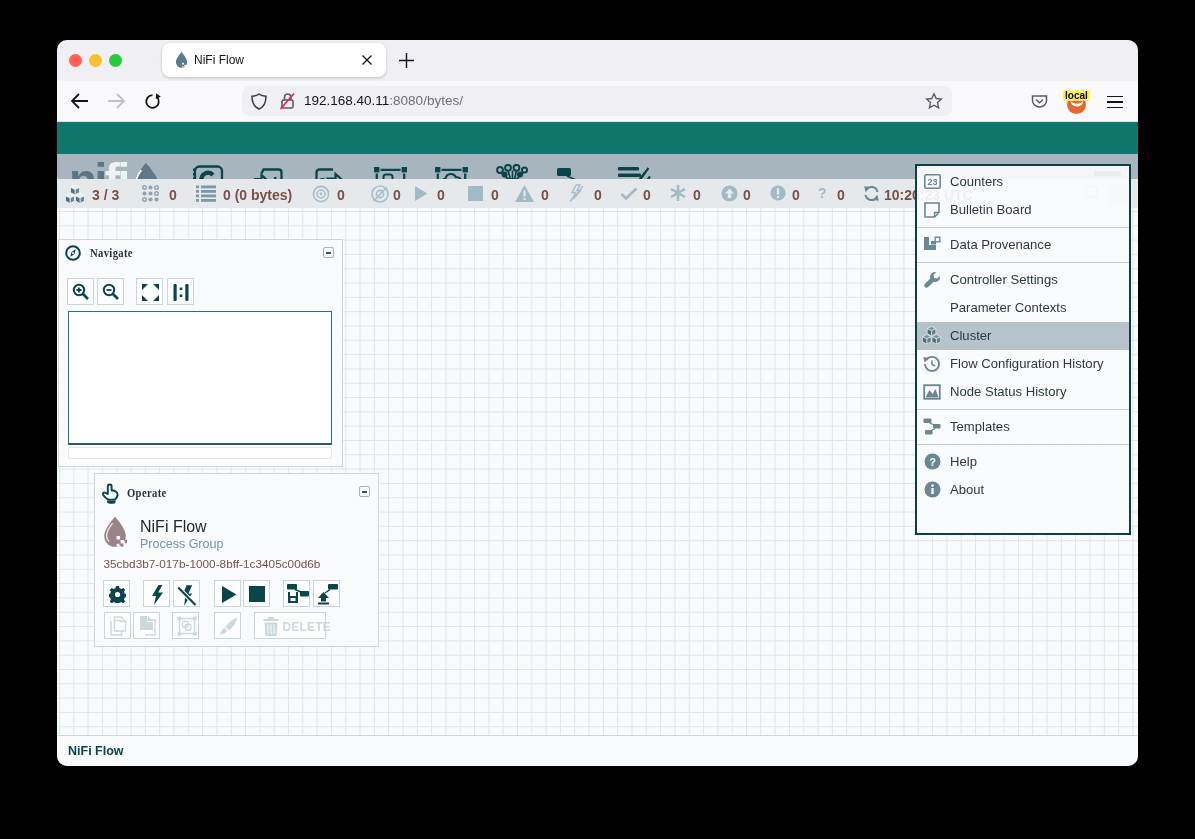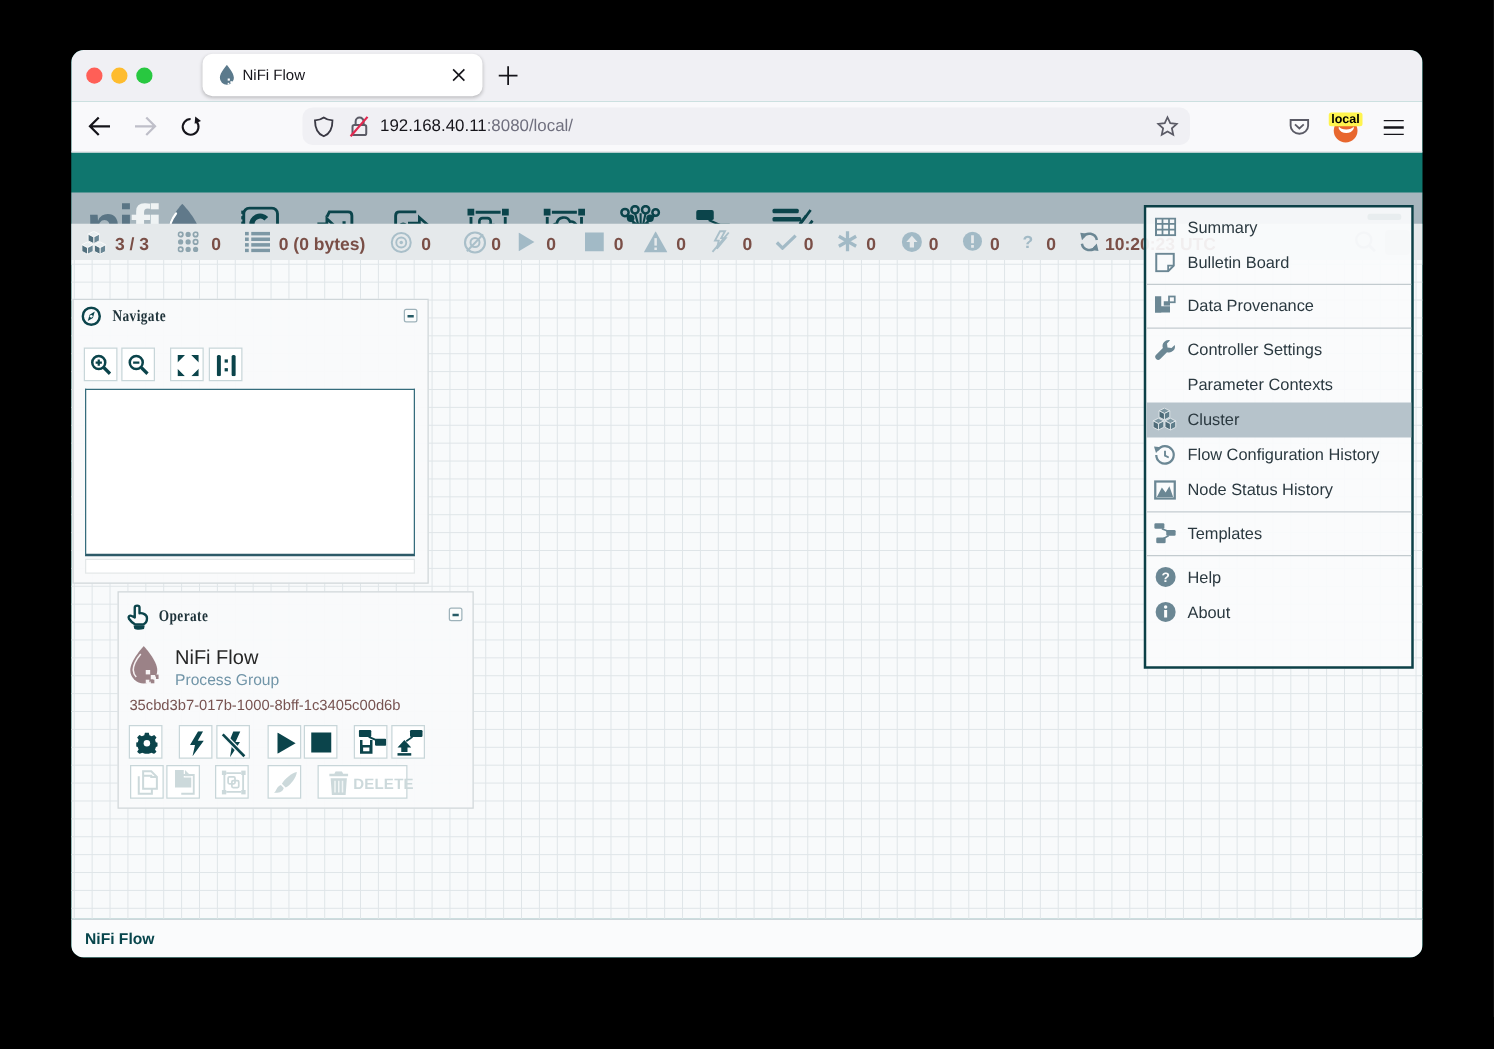--- a/index.html
+++ b/index.html
@@ -82,21 +82,21 @@
       <svg class="abs" style="left:9px; top:7px;" width="16" height="17" viewBox="0 0 16 17">
           <path fill="none" stroke="#3a3944" stroke-width="1.5" d="M8 1 C10 2.5 13 3.2 15 3.3 C15 10 13 14 8 16 C3 14 1 10 1 3.3 C3 3.2 6 2.5 8 1 Z"></path>
         </svg>
       <svg class="abs" style="left:35px; top:5px;" width="20" height="20" viewBox="0 0 20 20">
           <g fill="none" stroke="#5b5b66" stroke-width="1.6">
             <rect x="5" y="9" width="11" height="8" rx="1.5"></rect>
             <path d="M7.5 9 V6.2 a3.2 3.2 0 0 1 6.4 0 V9"></path>
           </g>
           <path stroke="#e22850" stroke-width="1.8" d="M3.5 18 L17 2.5"></path>
         </svg>
-      <span class="urltext">192.168.40.11<span class="dim">:8080/local/</span></span>
+      <span class="urltext">192.168.40.11<span class="dim">:8080/bytes/</span></span>
       <svg class="abs" style="left:683px; top:6px;" width="18" height="18" viewBox="0 0 18 18">
           <path fill="none" stroke="#5b5b66" stroke-width="1.4" d="M9 1.8 L11.2 6.5 L16.4 7.1 L12.5 10.6 L13.6 15.8 L9 13.2 L4.4 15.8 L5.5 10.6 L1.6 7.1 L6.8 6.5 Z"></path>
         </svg>
     </div>
     <svg class="abs" style="left:973px; top:11px;" width="19" height="19" viewBox="0 0 19 19">
         <path fill="none" stroke="#5b5b66" stroke-width="1.5" d="M2.5 4 H16.5 V8.5 A7 6.5 0 0 1 2.5 8.5 Z"></path>
         <path fill="none" stroke="#5b5b66" stroke-width="1.5" d="M6 7.5 L9.5 10.7 L13 7.5"></path>
       </svg>
     <circle-holder></circle-holder>
     <div class="abs" style="left:1010px; top:14px; width:19px; height:19px; border-radius:50%; background:#e8672e;"></div>
@@ -504,24 +504,24 @@
       </div>
     </div>
   </div>
   <div class="bottombar">
       <span>NiFi Flow</span>
     </div>
 
   <div class="menu" id="menu">
     <div class="mi"><span class="ic">
           <svg width="17" height="15" viewBox="0 0 17 15">
-            <rect x="0.8" y="0.8" width="15.4" height="13.4" fill="none" stroke="#6b8794" stroke-width="1.6"></rect>
-            <path stroke="#6b8794" stroke-width="1.4" d="M0.8 5 H16.2 M0.8 9.7 H16.2 M6 1 V14 M11.2 1 V14"></path>
-          </svg>
-        </span>Summary</div>
+            <rect x="0.8" y="0.8" width="15.4" height="13.4" rx="1.5" fill="none" stroke="#6b8794" stroke-width="1.6"></rect>
+            <text x="8.5" y="11" text-anchor="middle" font-size="9" font-weight="bold" fill="#6b8794" font-family="Liberation Sans">23</text>
+          </svg>
+        </span>Counters</div>
     <div class="mi"><span class="ic">
           <svg width="16" height="16" viewBox="0 0 16 16">
             <path fill="none" stroke="#6b8794" stroke-width="1.6" d="M1 1 H15 V10.5 L10.5 15 H1 Z"></path>
             <path fill="none" stroke="#6b8794" stroke-width="1.4" d="M10.5 15 V10.5 H15"></path>
           </svg>
         </span>Bulletin Board</div>
     <div class="mdiv"></div>
     <div class="mi"><span class="ic">
           <svg width="18" height="18" viewBox="0 0 18 18">
             <rect x="1" y="1" width="5" height="13" fill="#6b8794"></rect>

